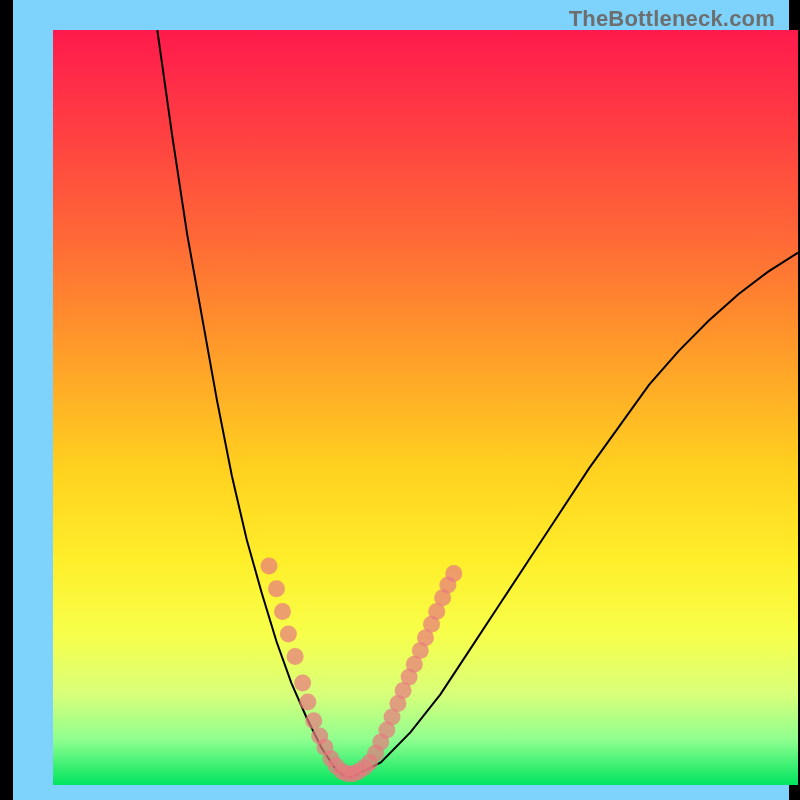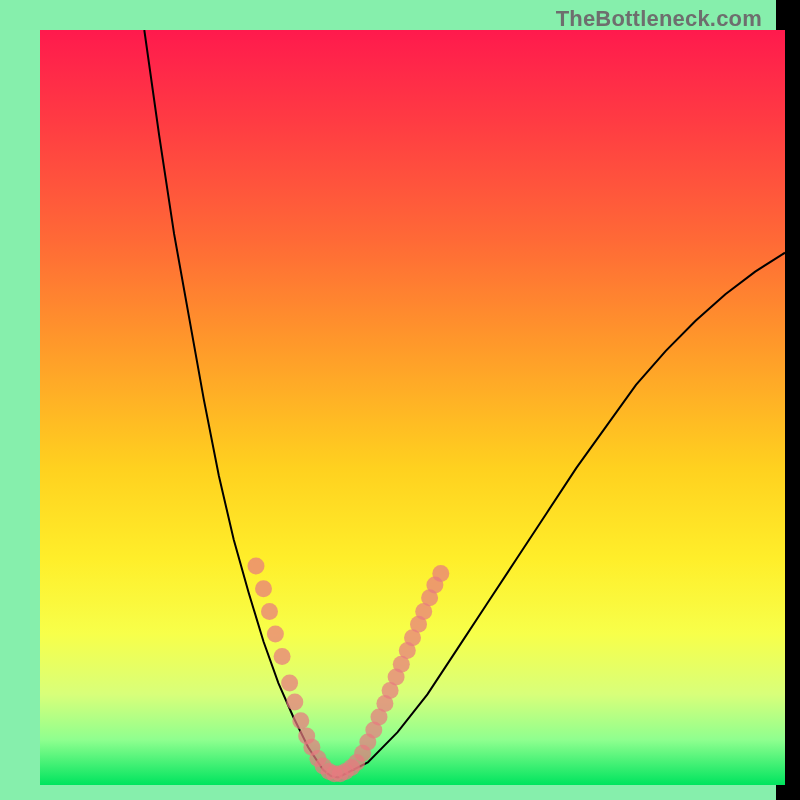--- a/index.html
+++ b/index.html
@@ -6,25 +6,25 @@
     margin: 0;
     padding: 0;
     width: 800px;
     height: 800px;
     background: #000;
     font-family: Arial, Helvetica, sans-serif;
     overflow: hidden;
   }
   .frame {
     position: absolute;
-    left: 0;
+    left: 13px;
     top: 0;
     width: 776px;
     height: 800px;
-    background: #86efac;
+    background: #7dd3fc;
   }
   .plot-area {
     position: absolute;
     left: 40px;
     top: 30px;
     width: 745px;
     height: 755px;
     background: linear-gradient(to bottom,
       #ff1a4d 0%,
       #ff3b43 12%,

